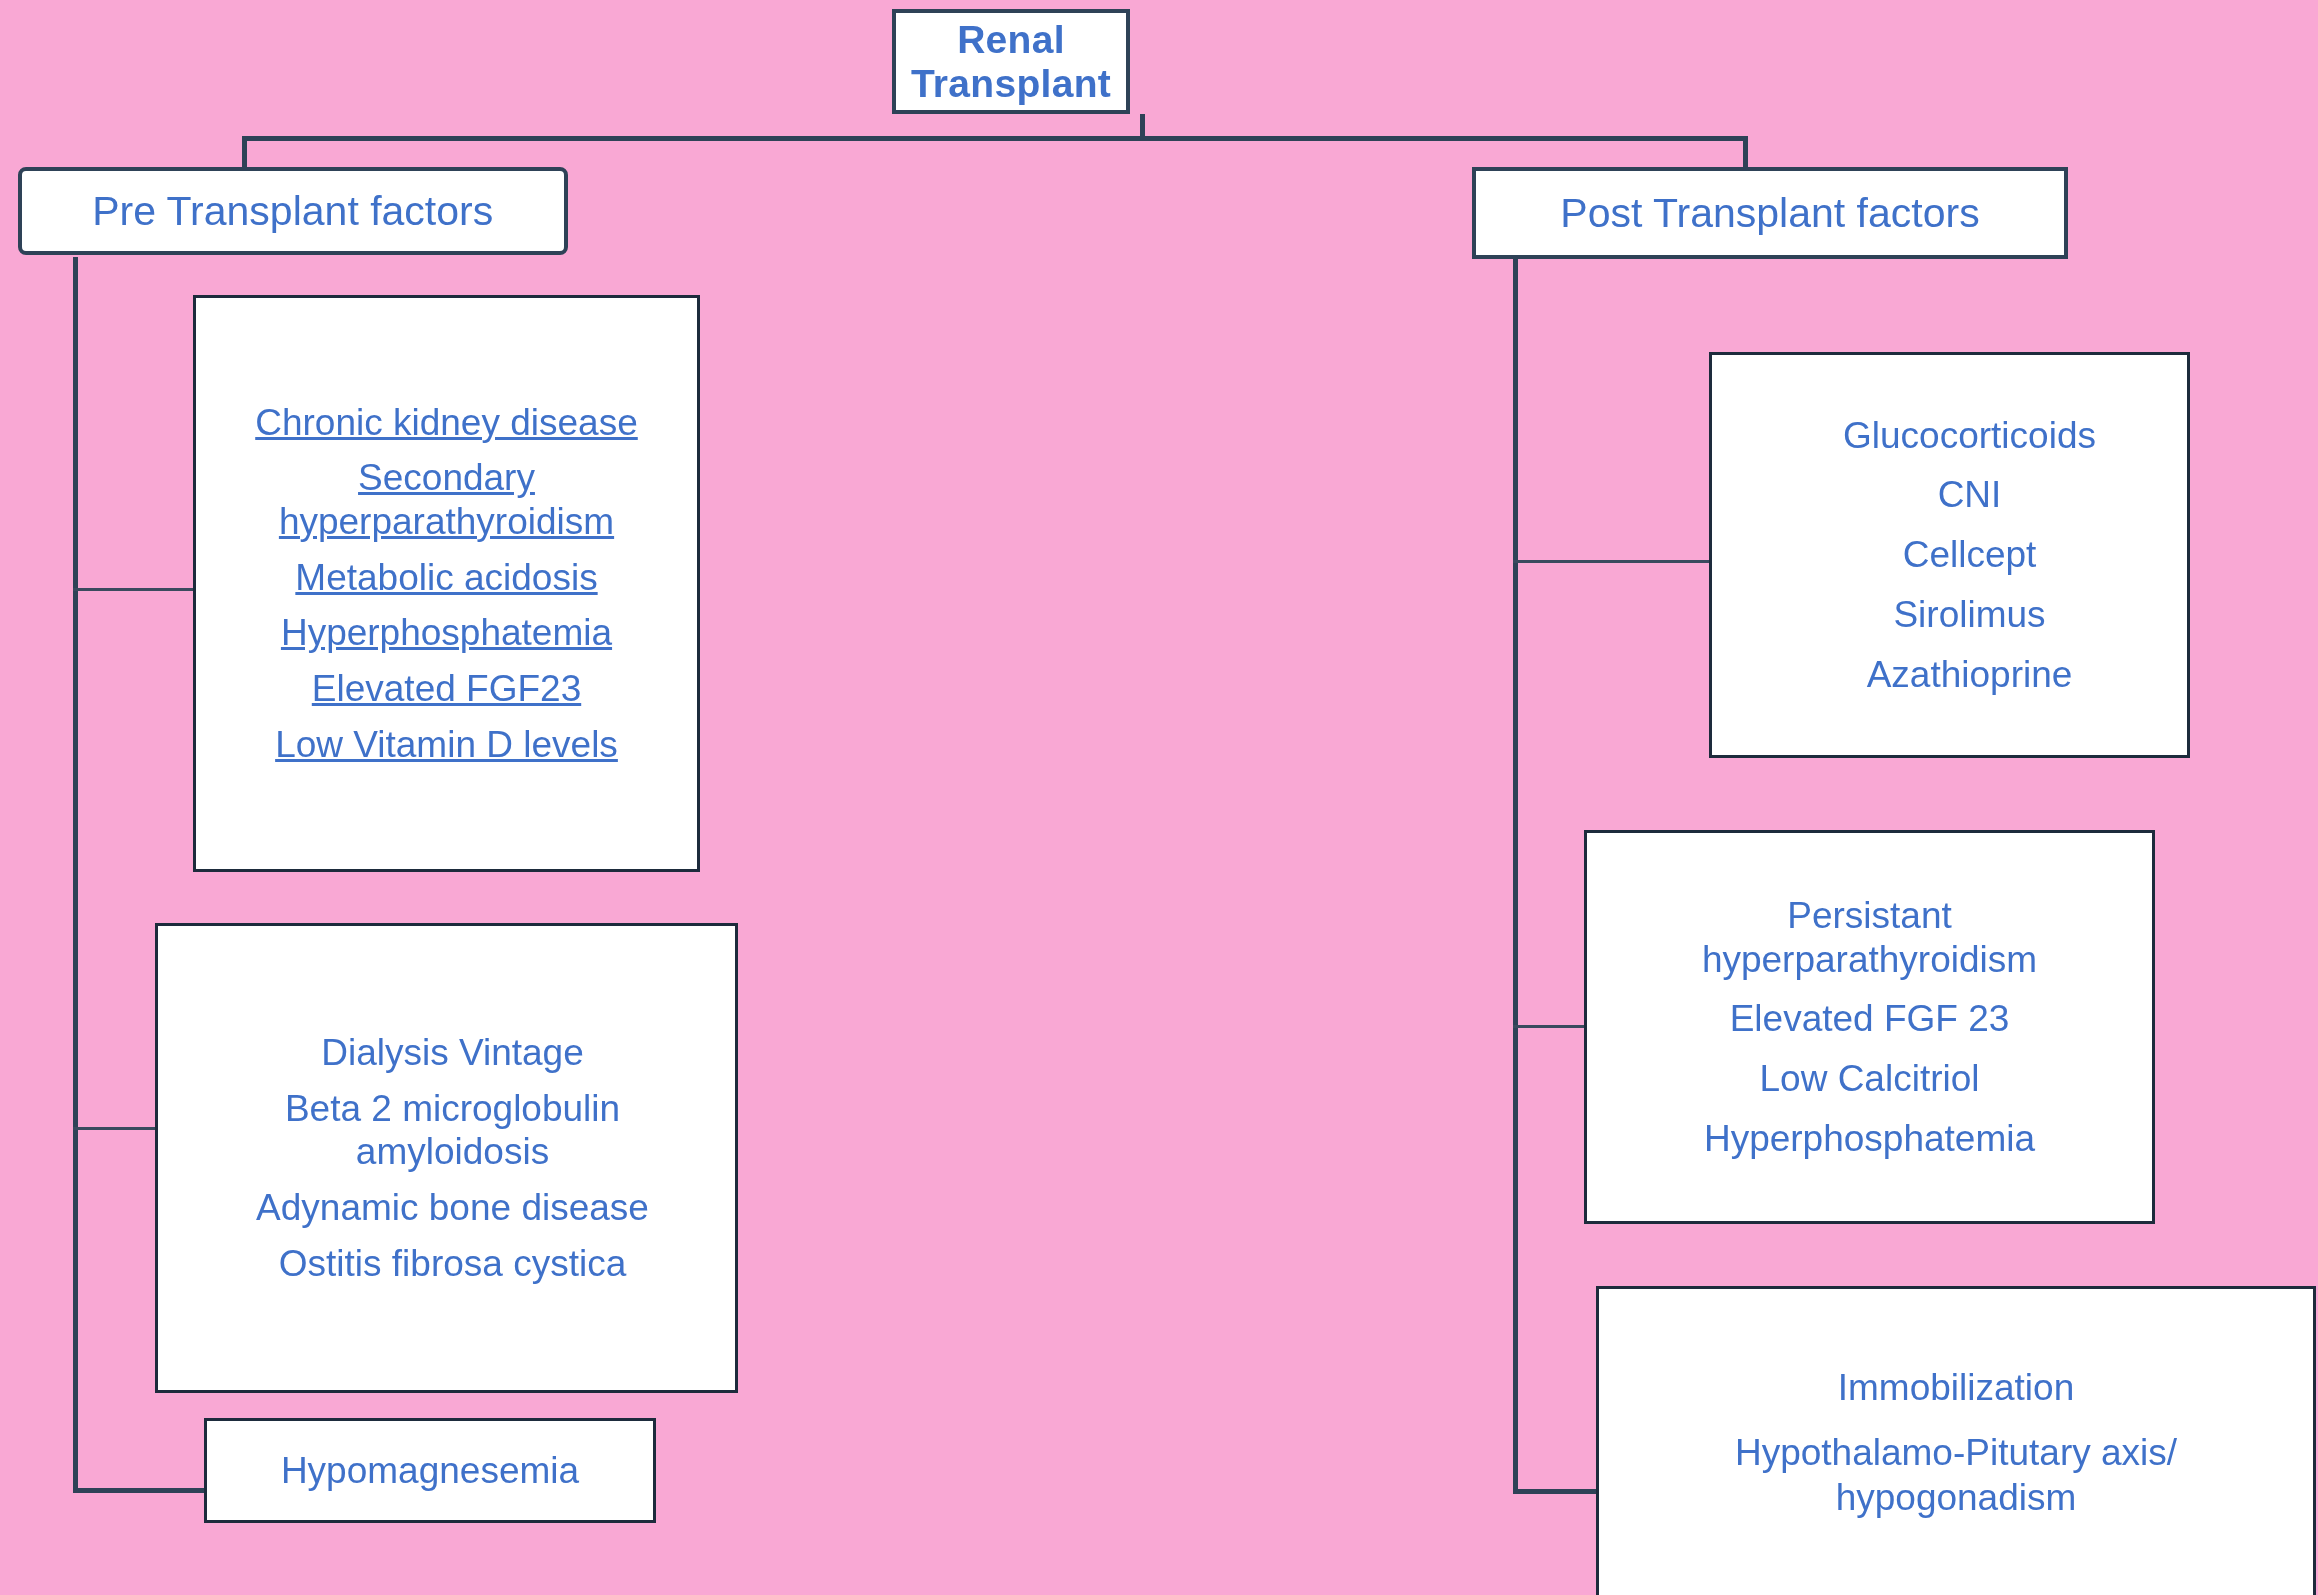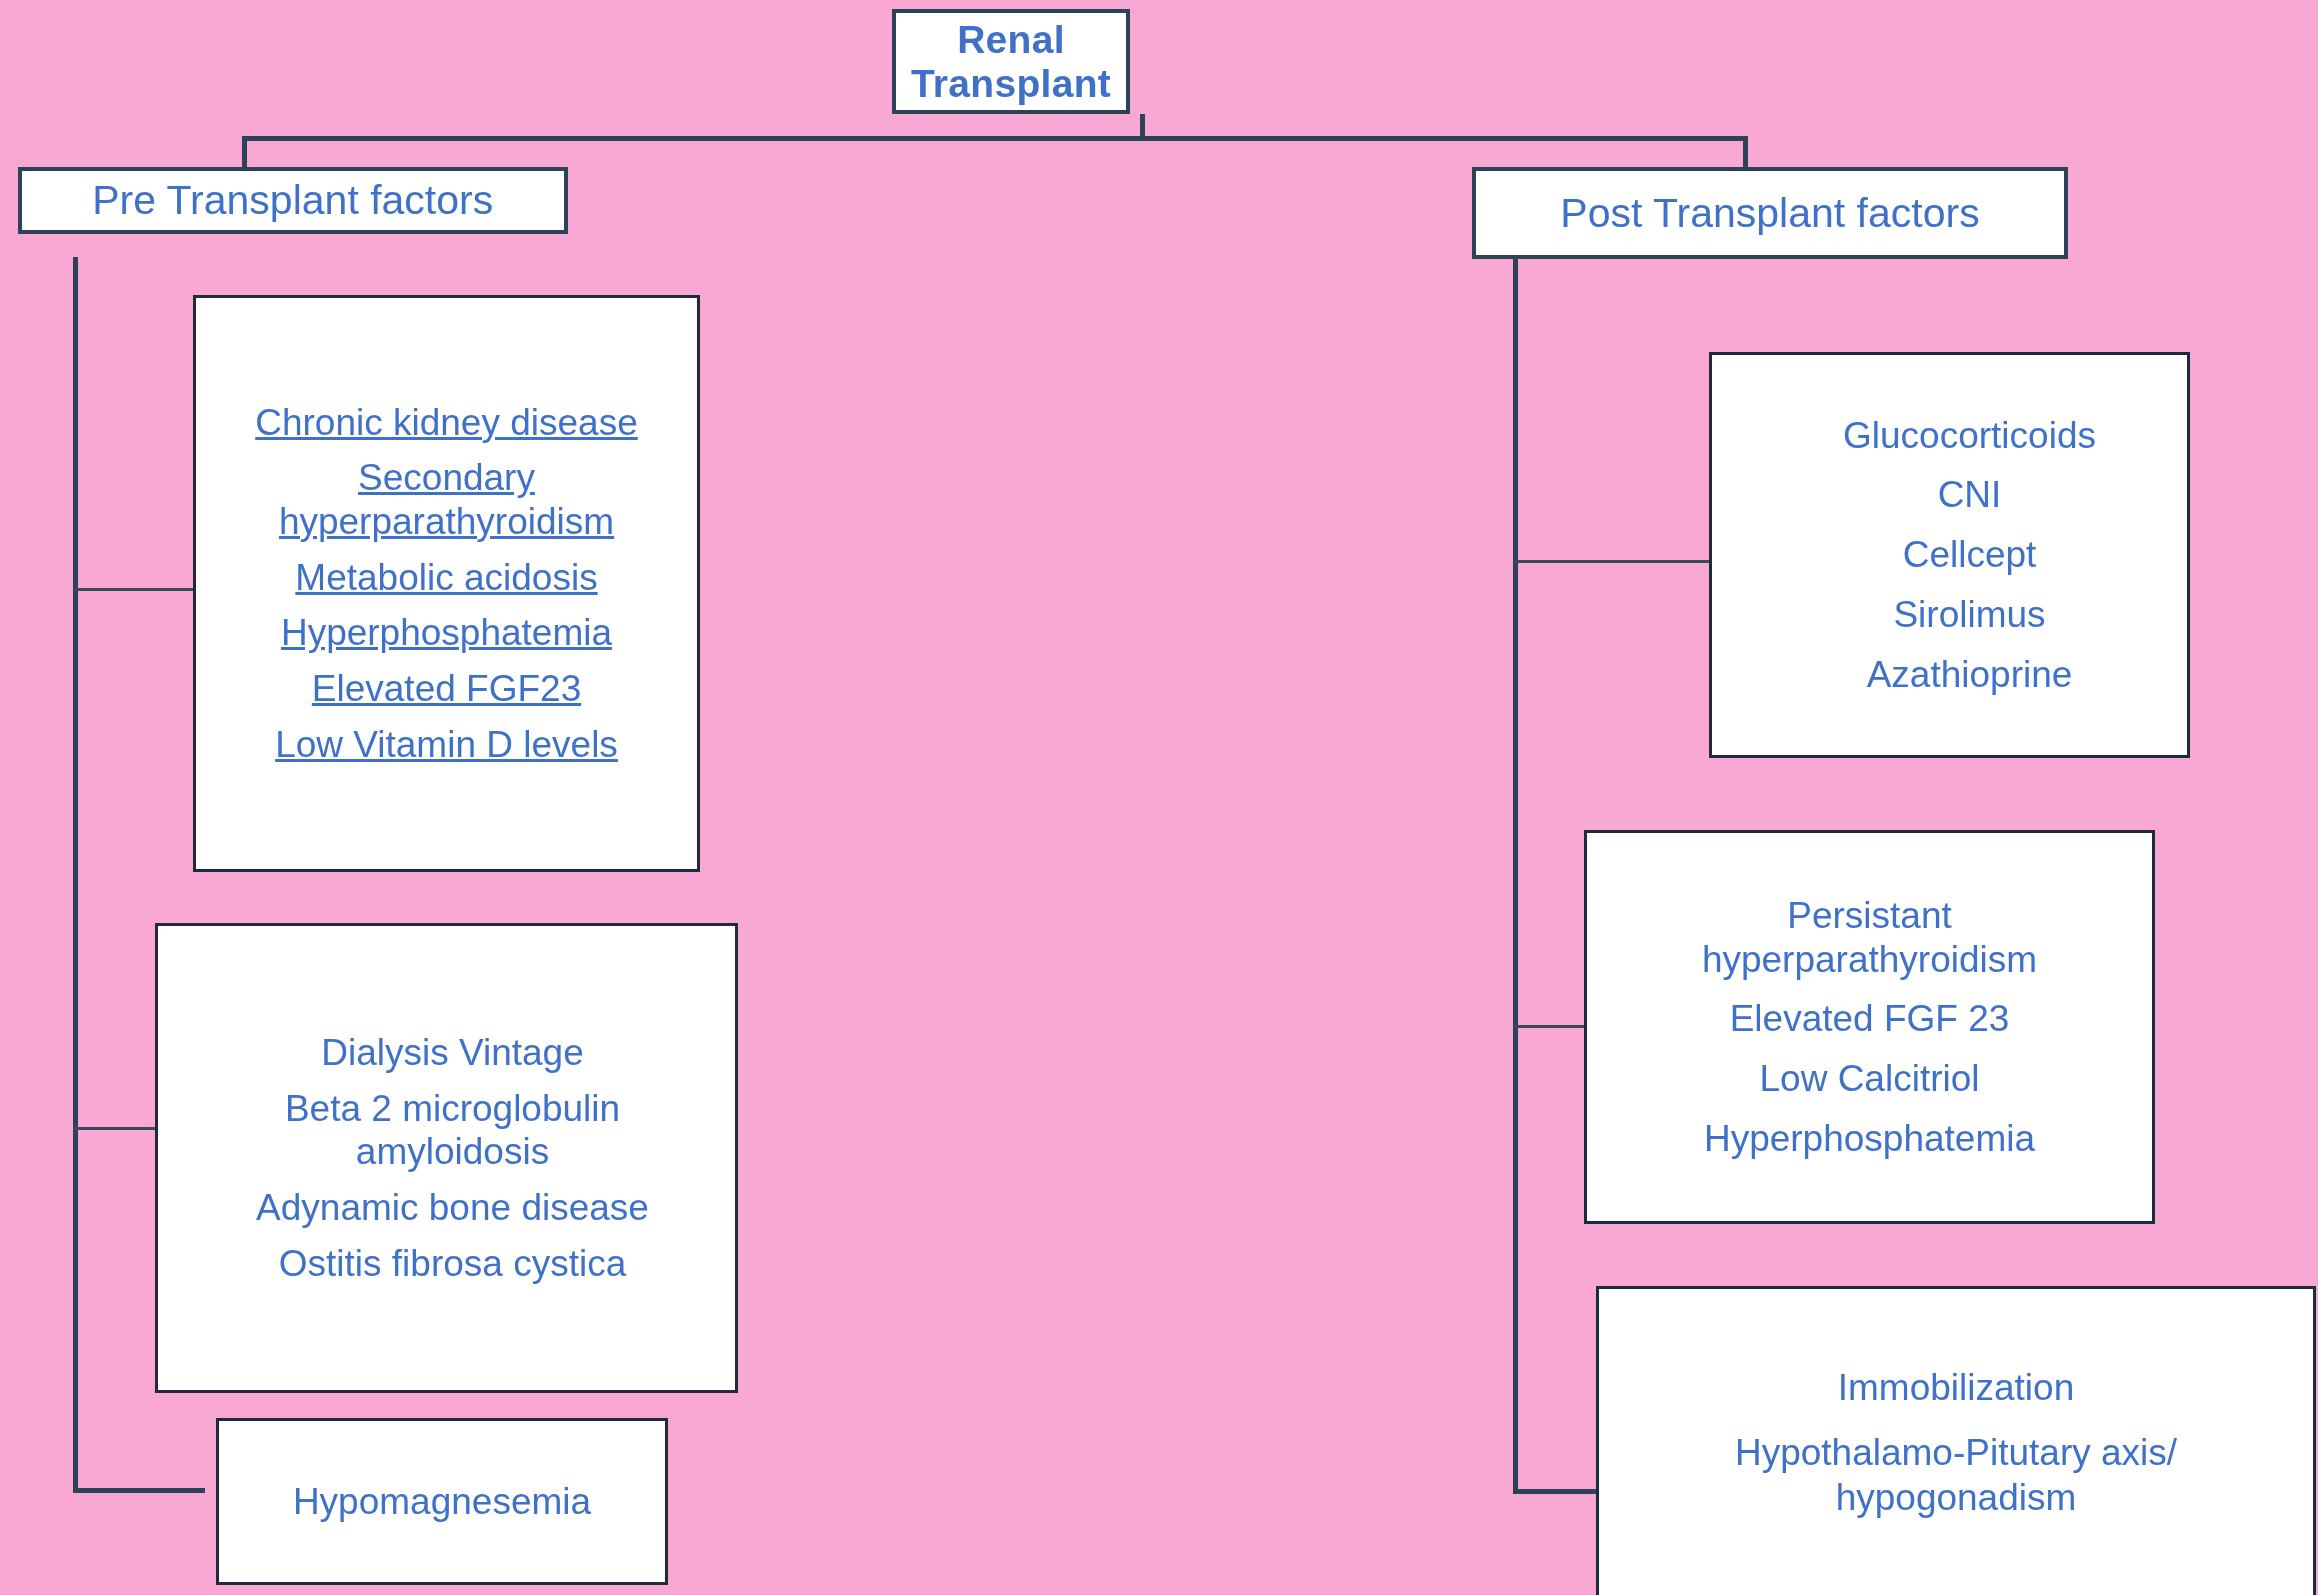--- a/index.html
+++ b/index.html
@@ -59,22 +59,23 @@
     width: 238px;
     height: 105px;
     font-size: 39px;
   }
 
   
   #branch-pre {
     left: 17.7px;
     top: 167px;
     width: 550px;
-    height: 67px;
+    height: 88px;
     font-size: 41px;
+    border-radius: 8px;
   }
   #branch-post {
     left: 1472px;
     top: 167px;
     width: 596px;
     height: 92px;
     font-size: 41px;
   }
 
   
@@ -91,24 +92,24 @@
   #pre-box-2 {
     left: 155px;
     top: 923px;
     width: 583px;
     height: 470px;
     font-size: 37px;
   }
   #pre-box-2 .line-item { margin: 7.2px 0; padding-left: 12px; }
 
   #pre-box-3 {
-    left: 216px;
+    left: 204px;
     top: 1418px;
     width: 452px;
-    height: 167px;
+    height: 105px;
     font-size: 37px;
   }
 
   
   #post-box-1 {
     left: 1709px;
     top: 352px;
     width: 481px;
     height: 406px;
     font-size: 37px;

